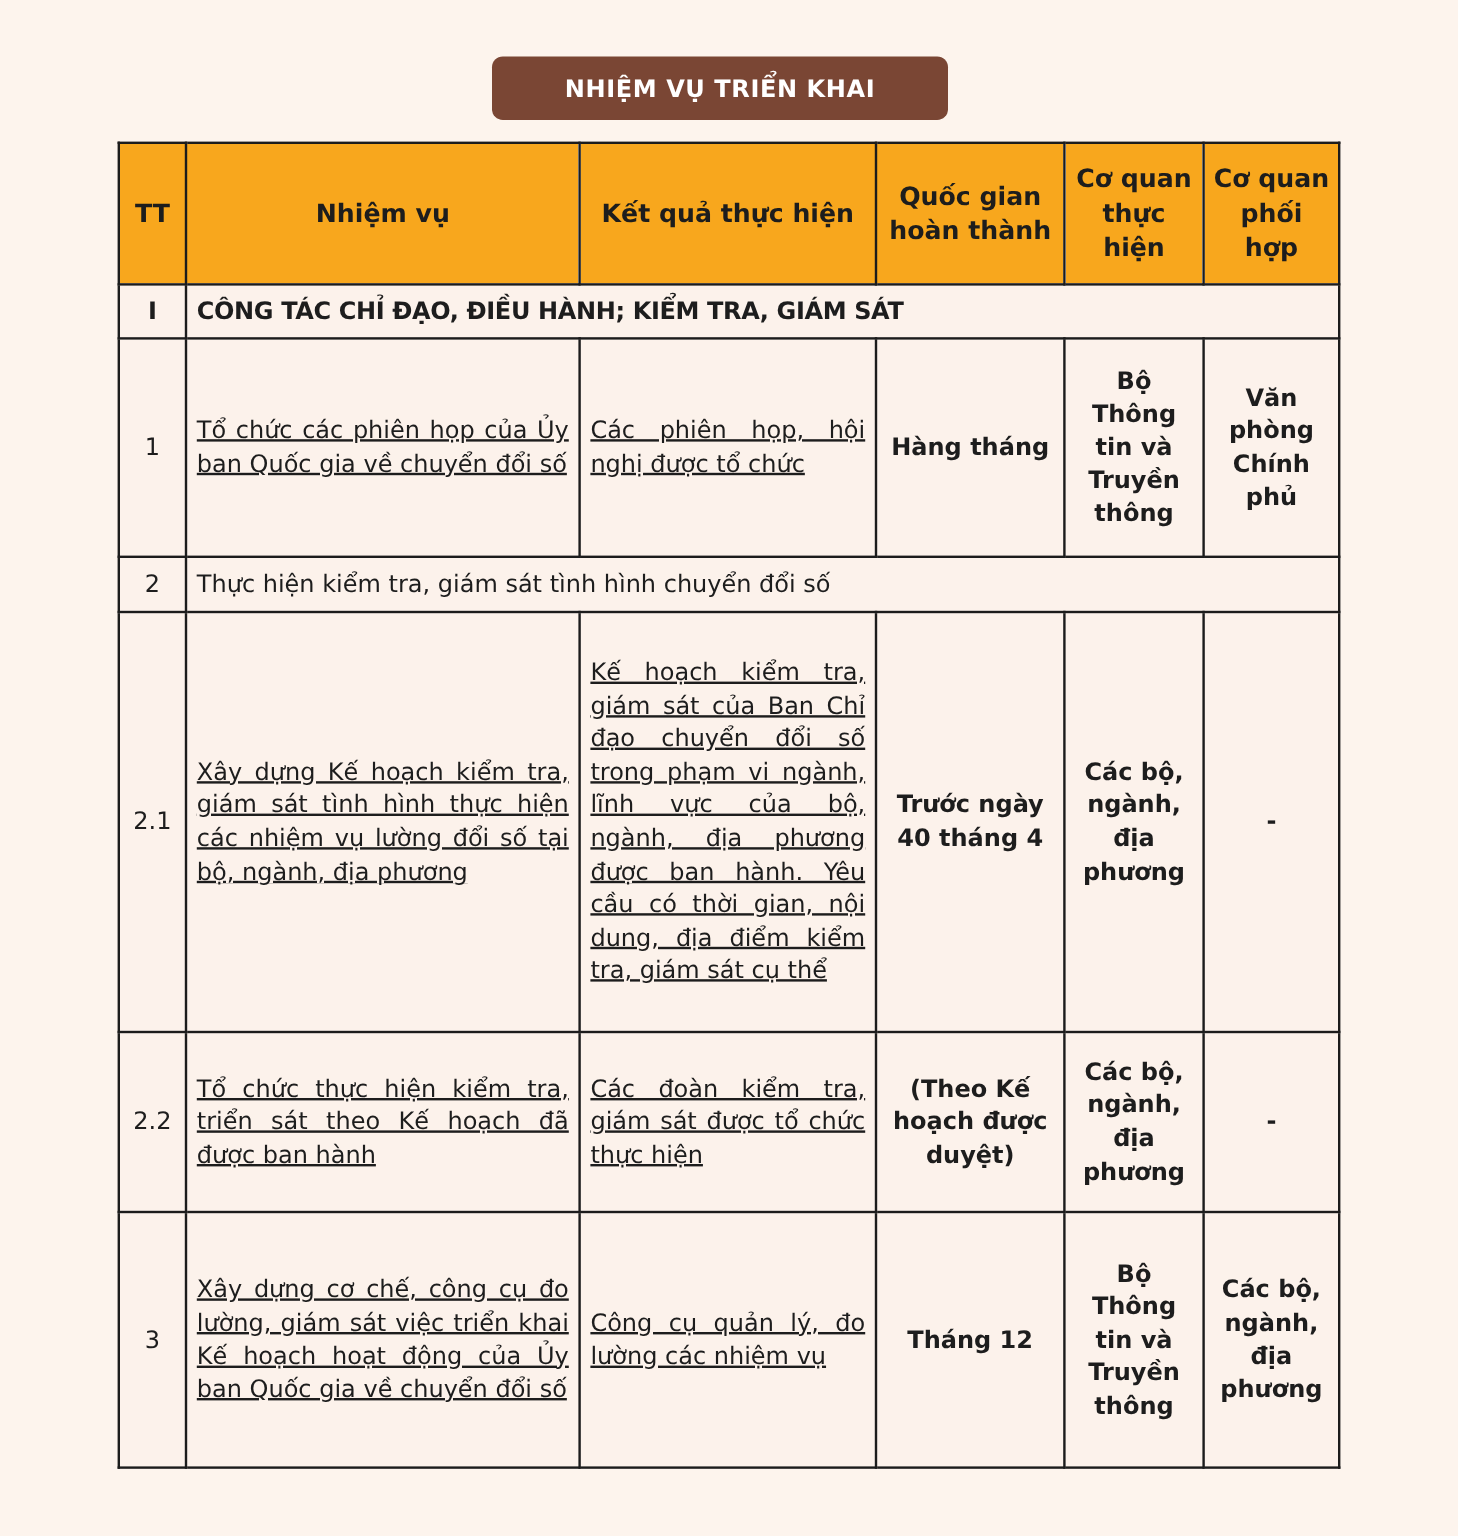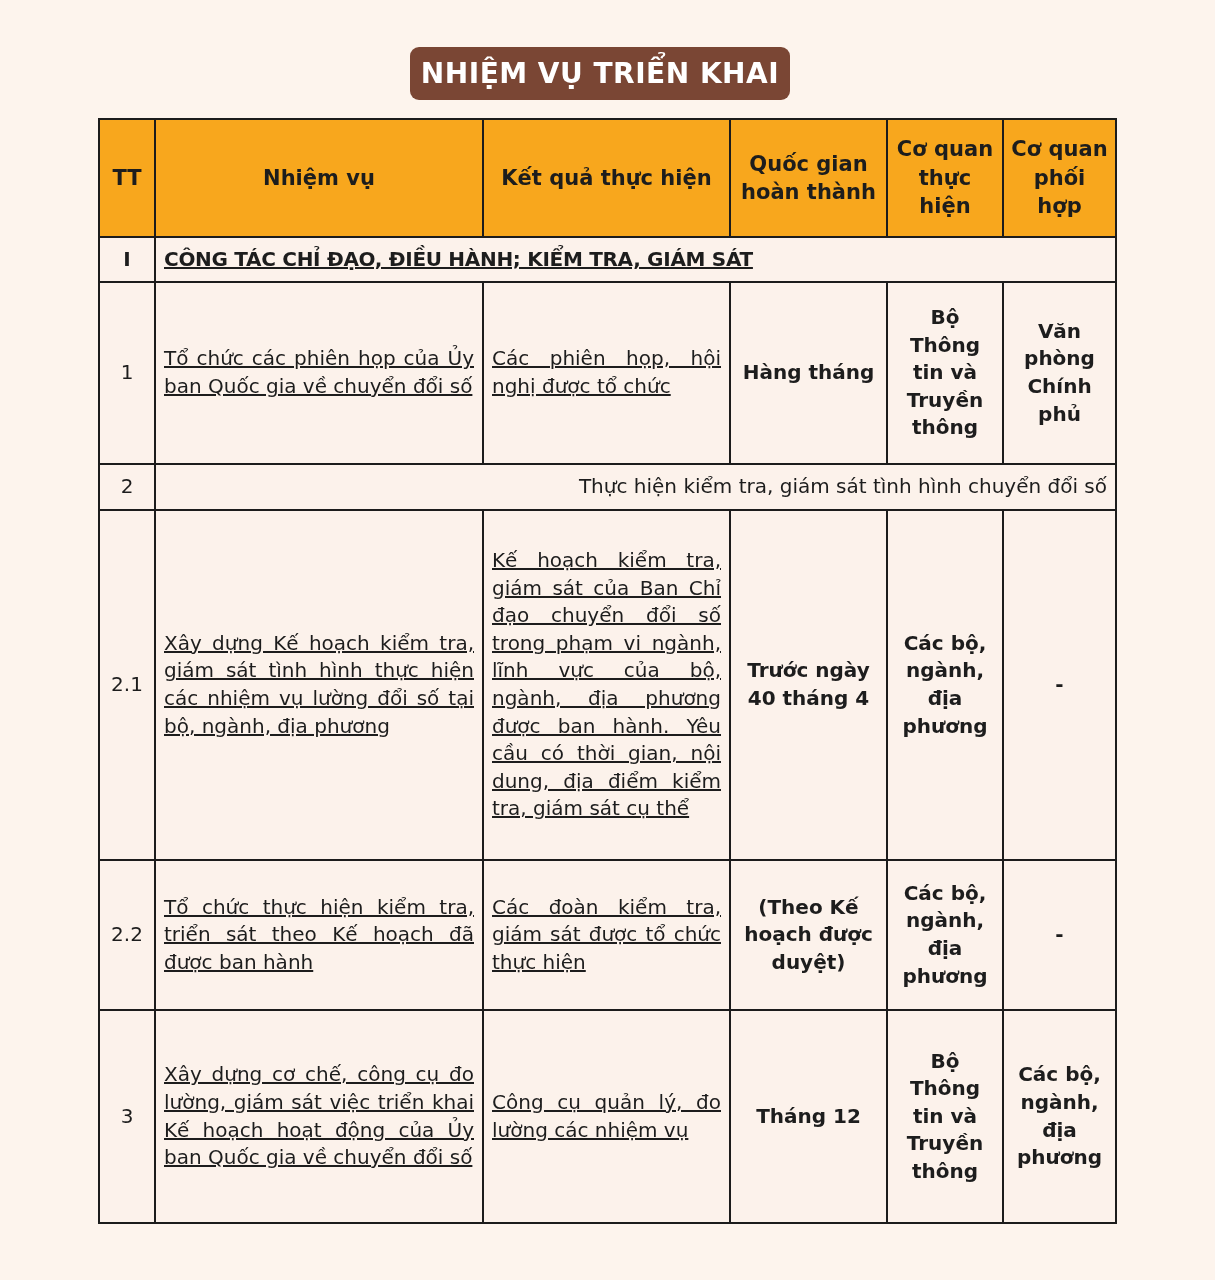--- a/index.html
+++ b/index.html
@@ -21,21 +21,21 @@
     top: 47px;
     width: 380px;
     height: 53px;
     background: #7A4634;
     border-radius: 9px;
     display: flex;
     align-items: center;
     justify-content: center;
     color: #ffffff;
     font-weight: 700;
-    font-size: 28px;
+    font-size: 20px;
     letter-spacing: 0.5px;
     white-space: nowrap;
   }
   table.tasks {
     position: absolute;
     left: 98px;
     top: 118px;
     width: 1017px;
     border-collapse: collapse;
     table-layout: fixed;
@@ -67,24 +67,23 @@
   td.bold { font-weight: 700; }
   td.justify { text-align: justify; text-decoration: underline; }
   td.center { text-align: center; padding: 2px 5px; font-weight: bold; }
   td.section-task {
     font-weight: 700;
     font-size: 21px;
     text-align: left;
     padding-left: 6px;
     letter-spacing: -0.3px;
     white-space: nowrap;
-    text-decoration: underline;
   }
   td.sub-task {
-    text-align: right;
+    text-align: left;
     padding-left: 6px;
   }
 </style>
 </head>
 <body>
 
 <div class="title-banner">
   <span>NHIỆM VỤ TRIỂN KHAI</span>
 </div>
 

